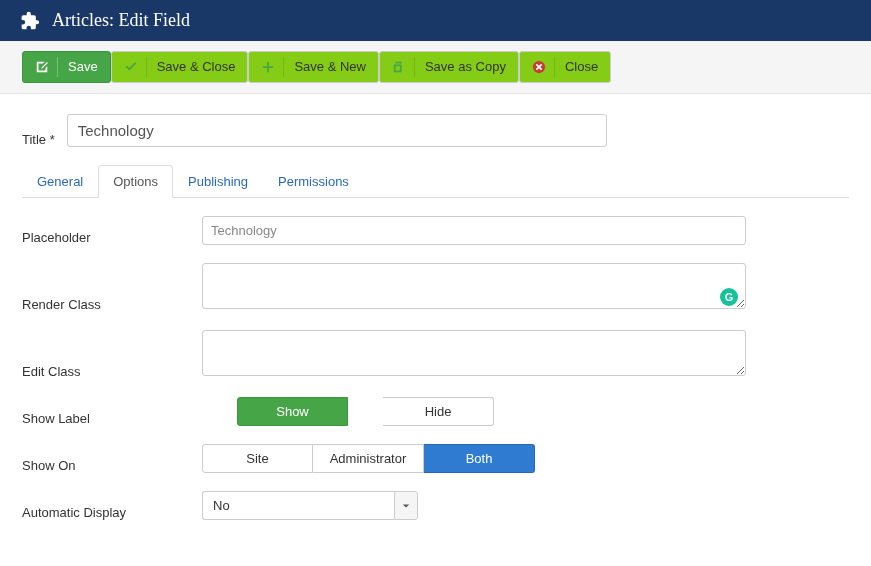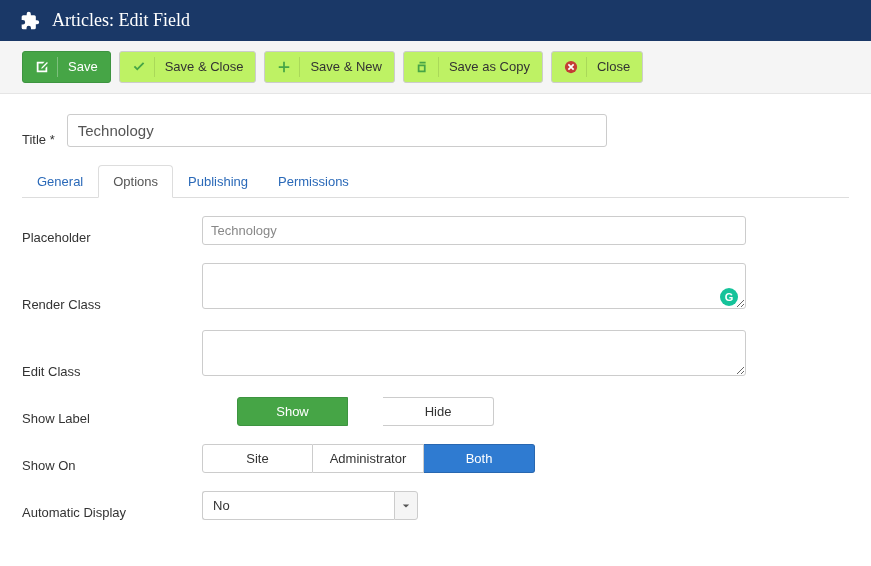--- a/index.html
+++ b/index.html
@@ -2,22 +2,22 @@
 <html><head>
 <meta charset="utf-8">
 <style>
 * { box-sizing: border-box; margin: 0; padding: 0; }
 body { font-family: -apple-system, BlinkMacSystemFont, "Segoe UI", Helvetica, Arial, sans-serif; font-size: 13px; color: #333; background: #fff; }
 
 .header { background: #1a3867; color: #fff; padding: 10px 20px; display: flex; align-items: center; gap: 12px; font-family: Liberation Serif, serif; }
 .header .puzzle-icon { width: 20px; height: 20px; fill: #fff; }
 .header h1 { font-size: 18px; font-weight: 400; }
 
-.toolbar { background: #f5f5f5; border-bottom: 1px solid #e5e5e5; padding: 10px 22px; display: flex; gap: 8px; }
-.btn { display: inline-flex; align-items: center; gap: 8px; padding: 5px 12px; border: 1px solid #ccc; background: #bef264; border-radius: 3px; font-size: 13px; color: #333; cursor: pointer; }
+.toolbar { background: #f5f5f5; border-bottom: 1px solid #e5e5e5; padding: 10px 22px; display: flex; }
+.btn { display: inline-flex; align-items: center; gap: 8px; padding: 5px 12px; border: 1px solid #ccc; background: #84cc16; border-radius: 3px; font-size: 13px; color: #333; cursor: pointer; }
 .btn:first-child { border-right: 1px solid rgba(0,0,0,0.15); }
 .btn.green { background: #46a546; border-color: #3d9440; color: #fff; }
 .btn .ico { width: 14px; height: 14px; display: flex; align-items: center; justify-content: center; }
 .btn .txt { border-left: 1px solid rgba(0,0,0,0.1); padding-left: 10px; line-height: 20px; }
 .btn.green .txt { border-left-color: rgba(255,255,255,0.3); }
 
 .content { padding: 20px 22px; }
 
 .title-row { display: flex; align-items: flex-end; gap: 12px; margin-bottom: 18px; }
 .title-row label { font-size: 13px; color: #333; }

